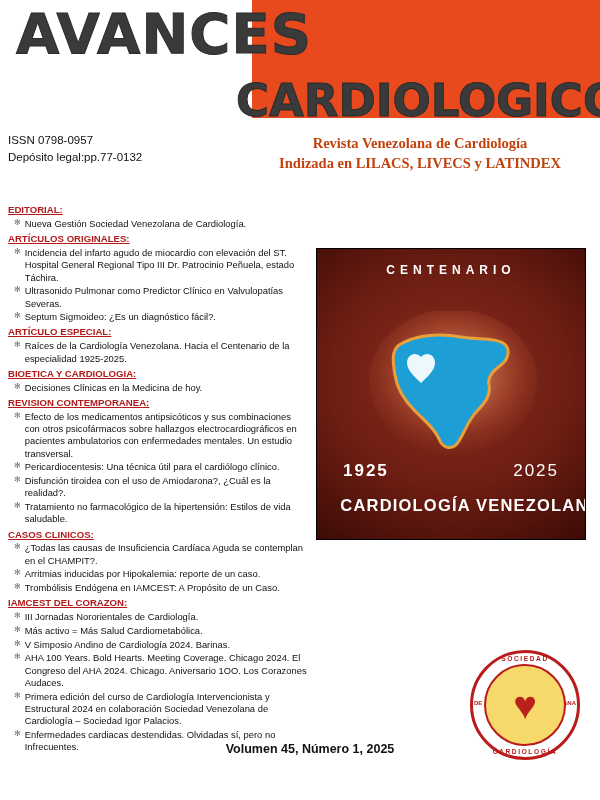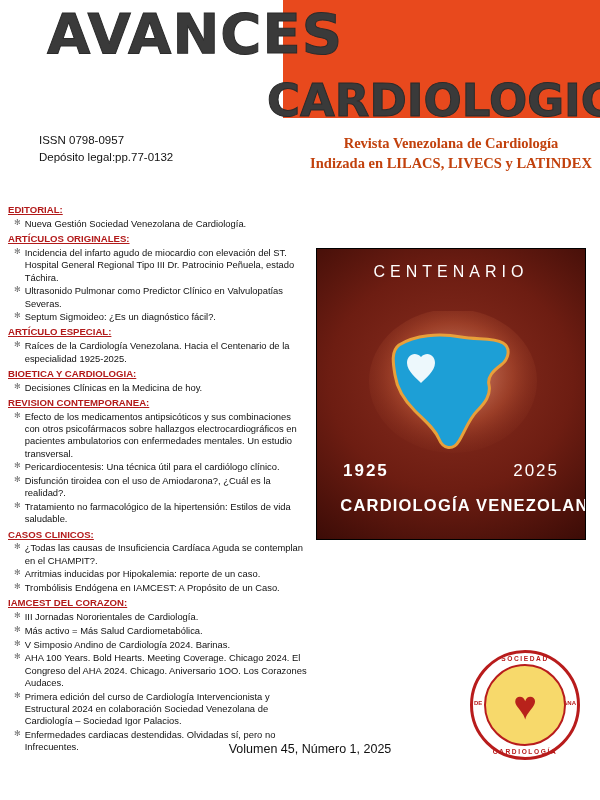--- a/index.html
+++ b/index.html
@@ -12,21 +12,20 @@
     background: #ffffff;
     font-family: "Liberation Sans", sans-serif;
     position: relative;
     overflow: hidden;
   }
 
   
   .masthead {
     position: relative;
     height: 180px;
-    margin-left: 31px;
   }
   .orange-band-top {
     position: absolute;
     left: 0; top: 0;
     width: 600px; height: 72px;
     background: #e8491d;
   }
   .white-left-top {
     position: absolute;
     left: 0; top: 0;
@@ -138,22 +137,22 @@
     height: 290px;
     background: radial-gradient(ellipse 120% 100% at 50% 45%, #8a2f20 0%, #6d1d12 38%, #3a0b06 70%, #1b0502 100%);
     border: 1px solid #000;
     overflow: hidden;
   }
   .cover-top-text {
     position: absolute;
     top: 14px; left: 0; width: 100%;
     text-align: center;
     color: #ffffff;
-    font-size: 16px;
-    font-weight: normal;
+    font-size: 12px;
+    font-weight: bold;
     letter-spacing: 5px;
     font-family: "Liberation Sans", sans-serif;
   }
   .venezuela-shape {
     position: absolute;
     left: 52px; top: 62px;
     width: 168px; height: 150px;
   }
   .cover-year-left {
     position: absolute;
@@ -238,21 +237,21 @@
   .seal-text-mid-right { right: 4px; top: 50px; }
 
   
   .volume-line {
     position: absolute;
     left: 160px;
     top: 562px;
     width: 300px;
     text-align: center;
     font-size: 12.5px;
-    font-weight: normal;
+    font-weight: bold;
     color: #111;
   }
 </style>
 </head>
 <body>
 
 <div class="masthead">
   <div class="orange-band-top"></div>
   <div class="white-left-top"></div>
   <div class="orange-band-mid"></div>

